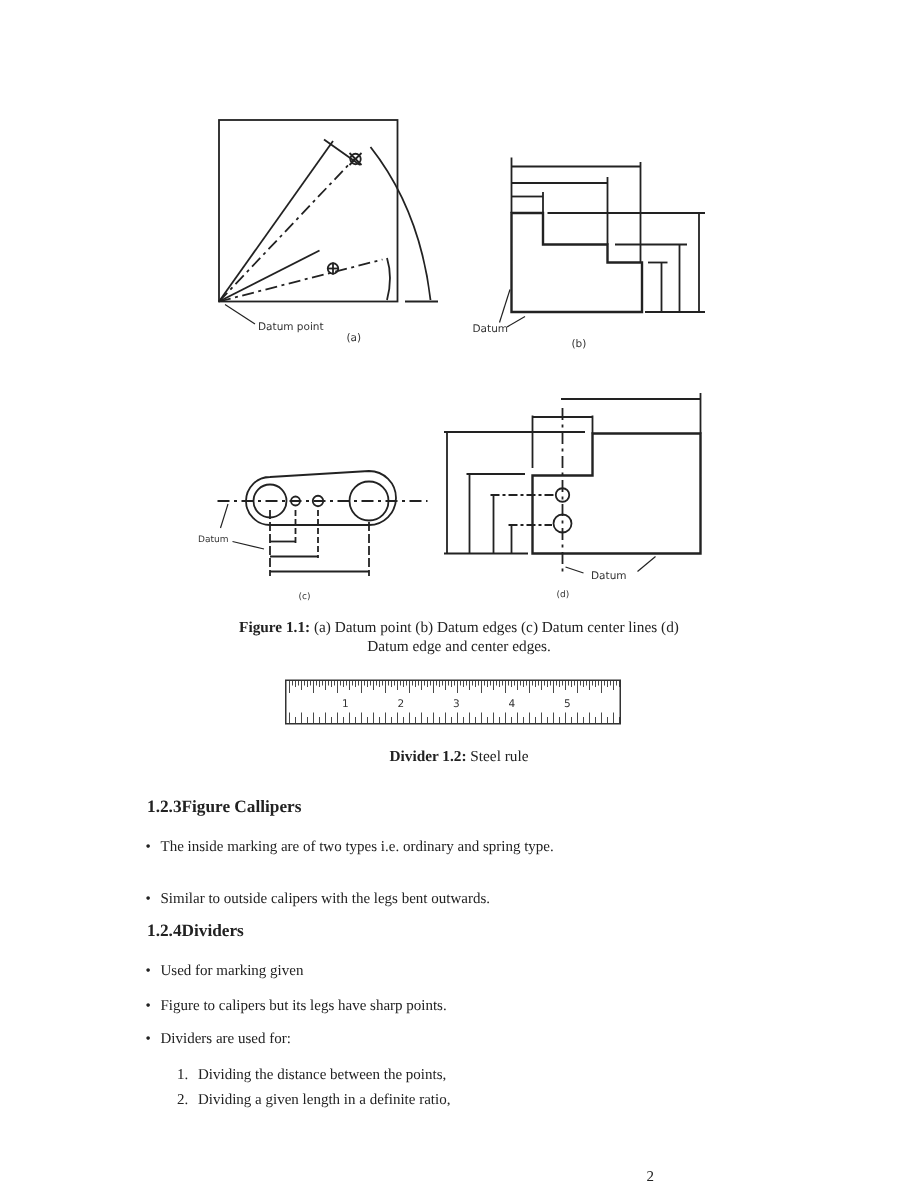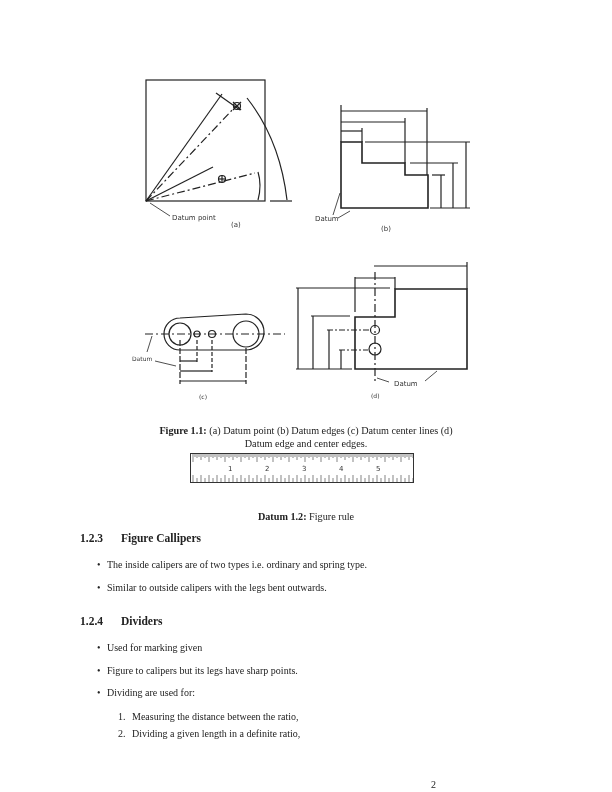--- a/index.html
+++ b/index.html
@@ -1,22 +1,22 @@
 <!DOCTYPE html>
 <html><head>
 <meta charset="utf-8">
 <style>
   html,body{margin:0;padding:0;background:#fff;}
   body{width:612px;height:792px;position:relative;overflow:hidden;font-family:"DejaVu Serif","Liberation Serif",serif;color:#222;}
   .abs{position:absolute;}
   svg{position:absolute;overflow:visible;}
-  .cap{position:absolute;left:100px;width:412px;text-align:center;font-size:10.2px;line-height:13px;font-family:"Liberation Serif","DejaVu Serif",serif;margin-top:12px;}
+  .cap{position:absolute;left:100px;width:412px;text-align:center;font-size:10.2px;line-height:13px;font-family:"Liberation Serif","DejaVu Serif",serif;}
   .cap b{font-weight:bold;}
   .h3{position:absolute;left:80px;font-size:11.5px;font-weight:bold;font-family:"Liberation Serif","DejaVu Serif",serif;}
-  .h3 .num{display:inline-block;width:41px;}
+  .h3 .num{display:inline-block;width:41px;text-align:right;}
   .li{position:absolute;left:97px;font-size:10px;font-family:"Liberation Serif","DejaVu Serif",serif;white-space:nowrap;}
   .li .bul{display:inline-block;width:10px;}
   .ol{position:absolute;left:118px;font-size:10px;font-family:"Liberation Serif","DejaVu Serif",serif;white-space:nowrap;}
   .ol .n{display:inline-block;width:14px;}
   .lbl{font-family:"DejaVu Sans","Liberation Sans",sans-serif;font-size:7px;fill:#333;}
   .pagenum{position:absolute;left:431px;top:779px;font-size:10px;font-family:"Liberation Serif",serif;}
 </style>
 </head>
 <body>
 
@@ -293,33 +293,33 @@
       <line x1="222" y1="28" x2="222" y2="24" stroke="#333" stroke-width="0.6"></line>
       <text x="37" y="17" font-size="7" font-family="DejaVu Sans, sans-serif" fill="#333">1</text>
       <text x="74" y="17" font-size="7" font-family="DejaVu Sans, sans-serif" fill="#333">2</text>
       <text x="111" y="17" font-size="7" font-family="DejaVu Sans, sans-serif" fill="#333">3</text>
       <text x="148" y="17" font-size="7" font-family="DejaVu Sans, sans-serif" fill="#333">4</text>
       <text x="185" y="17" font-size="7" font-family="DejaVu Sans, sans-serif" fill="#333">5</text>
     </svg>
 </div>
 
 <div class="cap" style="top:498px">
-  <b>Datum 1.2:</b>
-  <span>Figure rule</span>
+  <b>Divider 1.2:</b>
+  <span>Steel rule</span>
 </div>
 
 <div class="h3" style="top:532px">
   <span class="num">1.2.3</span><span>Figure Callipers</span>
 </div>
-<div class="li" style="top:559px"><span class="bul">•</span><span>The inside calipers are of two types i.e. ordinary and spring type.</span></div>
-<div class="li" style="top:582px"><span class="bul">•</span><span>Similar to outside calipers with the legs bent outwards.</span></div>
+<div class="li" style="top:559px"><span class="bul">•</span><span>The inside marking are of two types i.e. ordinary and spring type.</span></div>
+<div class="li" style="top:594px"><span class="bul">•</span><span>Similar to outside calipers with the legs bent outwards.</span></div>
 
 <div class="h3" style="top:615px">
   <span class="num">1.2.4</span><span>Dividers</span>
 </div>
 <div class="li" style="top:642px"><span class="bul">•</span><span>Used for marking given</span></div>
 <div class="li" style="top:665px"><span class="bul">•</span><span>Figure to calipers but its legs have sharp points.</span></div>
-<div class="li" style="top:687px"><span class="bul">•</span><span>Dividing are used for:</span></div>
-
-<div class="ol" style="top:711px"><span class="n">1.</span><span>Measuring the distance between the ratio,</span></div>
+<div class="li" style="top:687px"><span class="bul">•</span><span>Dividers are used for:</span></div>
+
+<div class="ol" style="top:711px"><span class="n">1.</span><span>Dividing the distance between the points,</span></div>
 <div class="ol" style="top:728px"><span class="n">2.</span><span>Dividing a given length in a definite ratio,</span></div>
 
 <div class="pagenum">2</div>
 
 </body></html>

